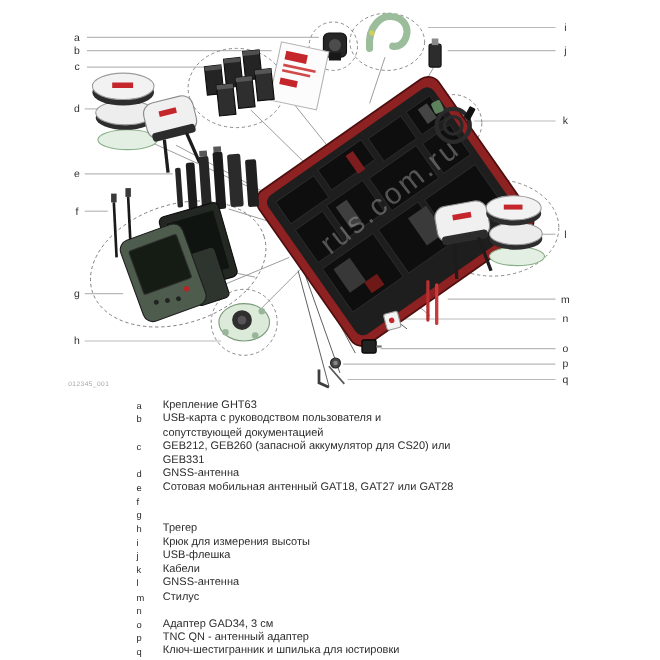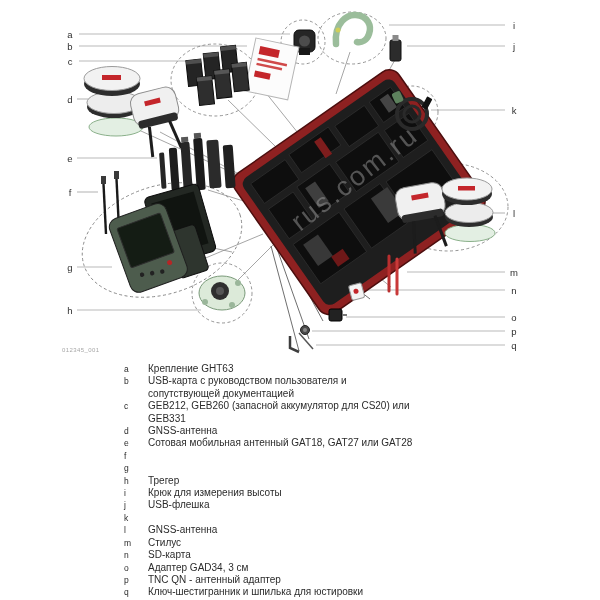--- a/index.html
+++ b/index.html
@@ -310,32 +310,32 @@
       <div class="legend-row">
         <span class="legend-letter">i</span>
         <span class="legend-text">Крюк для измерения высоты</span>
       </div>
       <div class="legend-row">
         <span class="legend-letter">j</span>
         <span class="legend-text">USB-флешка</span>
       </div>
       <div class="legend-row">
         <span class="legend-letter">k</span>
+        <span class="legend-text">Кабели</span>
       </div>
       <div class="legend-row">
         <span class="legend-letter">l</span>
         <span class="legend-text">GNSS-антенна</span>
       </div>
       <div class="legend-row">
         <span class="legend-letter">m</span>
         <span class="legend-text">Стилус</span>
       </div>
       <div class="legend-row">
         <span class="legend-letter">n</span>
-        <span class="legend-text">SD-карта</span>
       </div>
       <div class="legend-row">
         <span class="legend-letter">o</span>
         <span class="legend-text">Адаптер GAD34, 3 см</span>
       </div>
       <div class="legend-row">
         <span class="legend-letter">p</span>
         <span class="legend-text">TNC QN - антенный адаптер</span>
       </div>
       <div class="legend-row">

